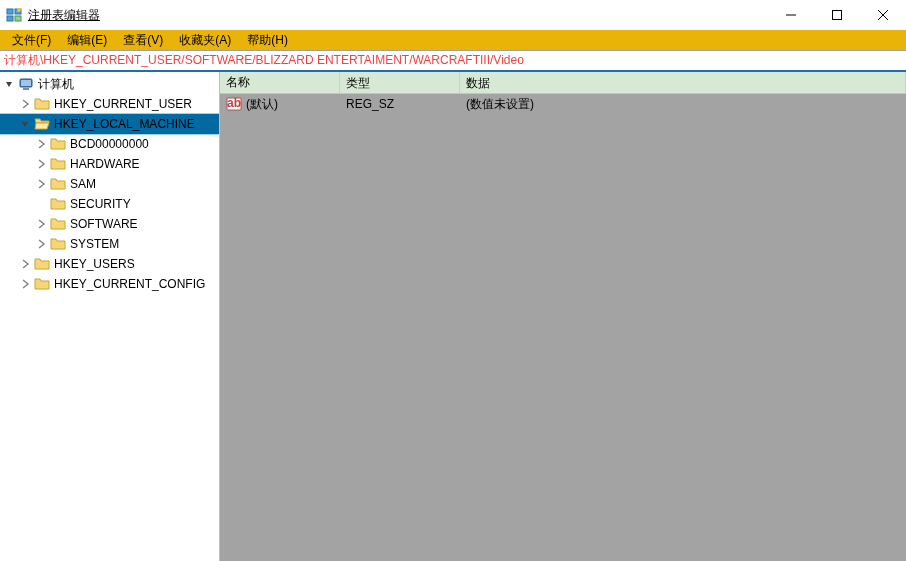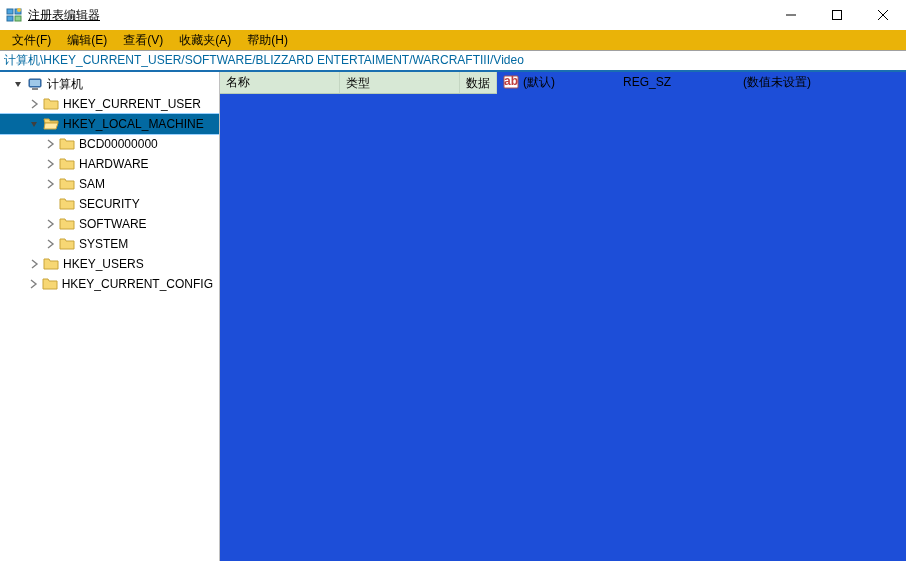--- a/index.html
+++ b/index.html
@@ -10,31 +10,31 @@
 .titlebar .app-icon { width: 16px; height: 16px; margin-right: 6px; }
 .titlebar .title { flex: 1; font-size: 12px; color: #000; }
 .titlebar .win-btn { width: 46px; height: 30px; display: flex; align-items: center; justify-content: center; color: #000; }
 
 
 .menubar { height: 20px; display: flex; align-items: center; padding: 0 4px; background: #eab308; }
 .menubar .menu-item { padding: 2px 8px; cursor: default; }
 
 
 .addressbar { height: 22px; border-top: 1px solid #a0a0a0; border-bottom: 2px solid #1a6fb0; display: flex; align-items: center; padding: 0 4px; background: #fff; }
-.addressbar .path { font-size: 12px; color: #0369a1; white-space: nowrap; }
+.addressbar .path { font-size: 12px; color: #ef4444; white-space: nowrap; }
 
 
 .main { flex: 1; display: flex; min-height: 0; }
 .tree-pane { width: 220px; background: #fff; overflow: auto; border-right: 1px solid #c0c0c0; padding-top: 2px; }
-.list-pane { flex: 1; background: #1d4ed8; display: flex; }
+.list-pane { flex: 1; background: #a3a3a3; display: flex; flex-direction: column; }
 
 
 .tree ul { list-style: none; }
 .tree li { white-space: nowrap; }
-.tree .row { display: flex; align-items: center; height: 20px; padding-left: 11px; }
+.tree .row { display: flex; align-items: center; height: 20px; padding-left: 2px; }
 .tree .row.selected { background: #0369a1; outline: 1px solid #99d1ff; }
 .tree .exp { width: 14px; height: 14px; display: inline-flex; align-items: center; justify-content: center; color: #606060; cursor: pointer; }
 .tree .exp.hidden { visibility: hidden; }
 .tree .icon { width: 16px; height: 16px; margin: 0 4px 0 2px; flex-shrink: 0; }
 .tree .label { padding-right: 6px; }
 .tree .indent { display: inline-block; }
 
 
 .list-header { height: 22px; display: flex; background: #d7e8d5; border-bottom: 1px solid #b8ccb6; }
 .list-header .col { padding: 3px 6px; border-right: 1px solid #c4d6c2; color: #000; }

